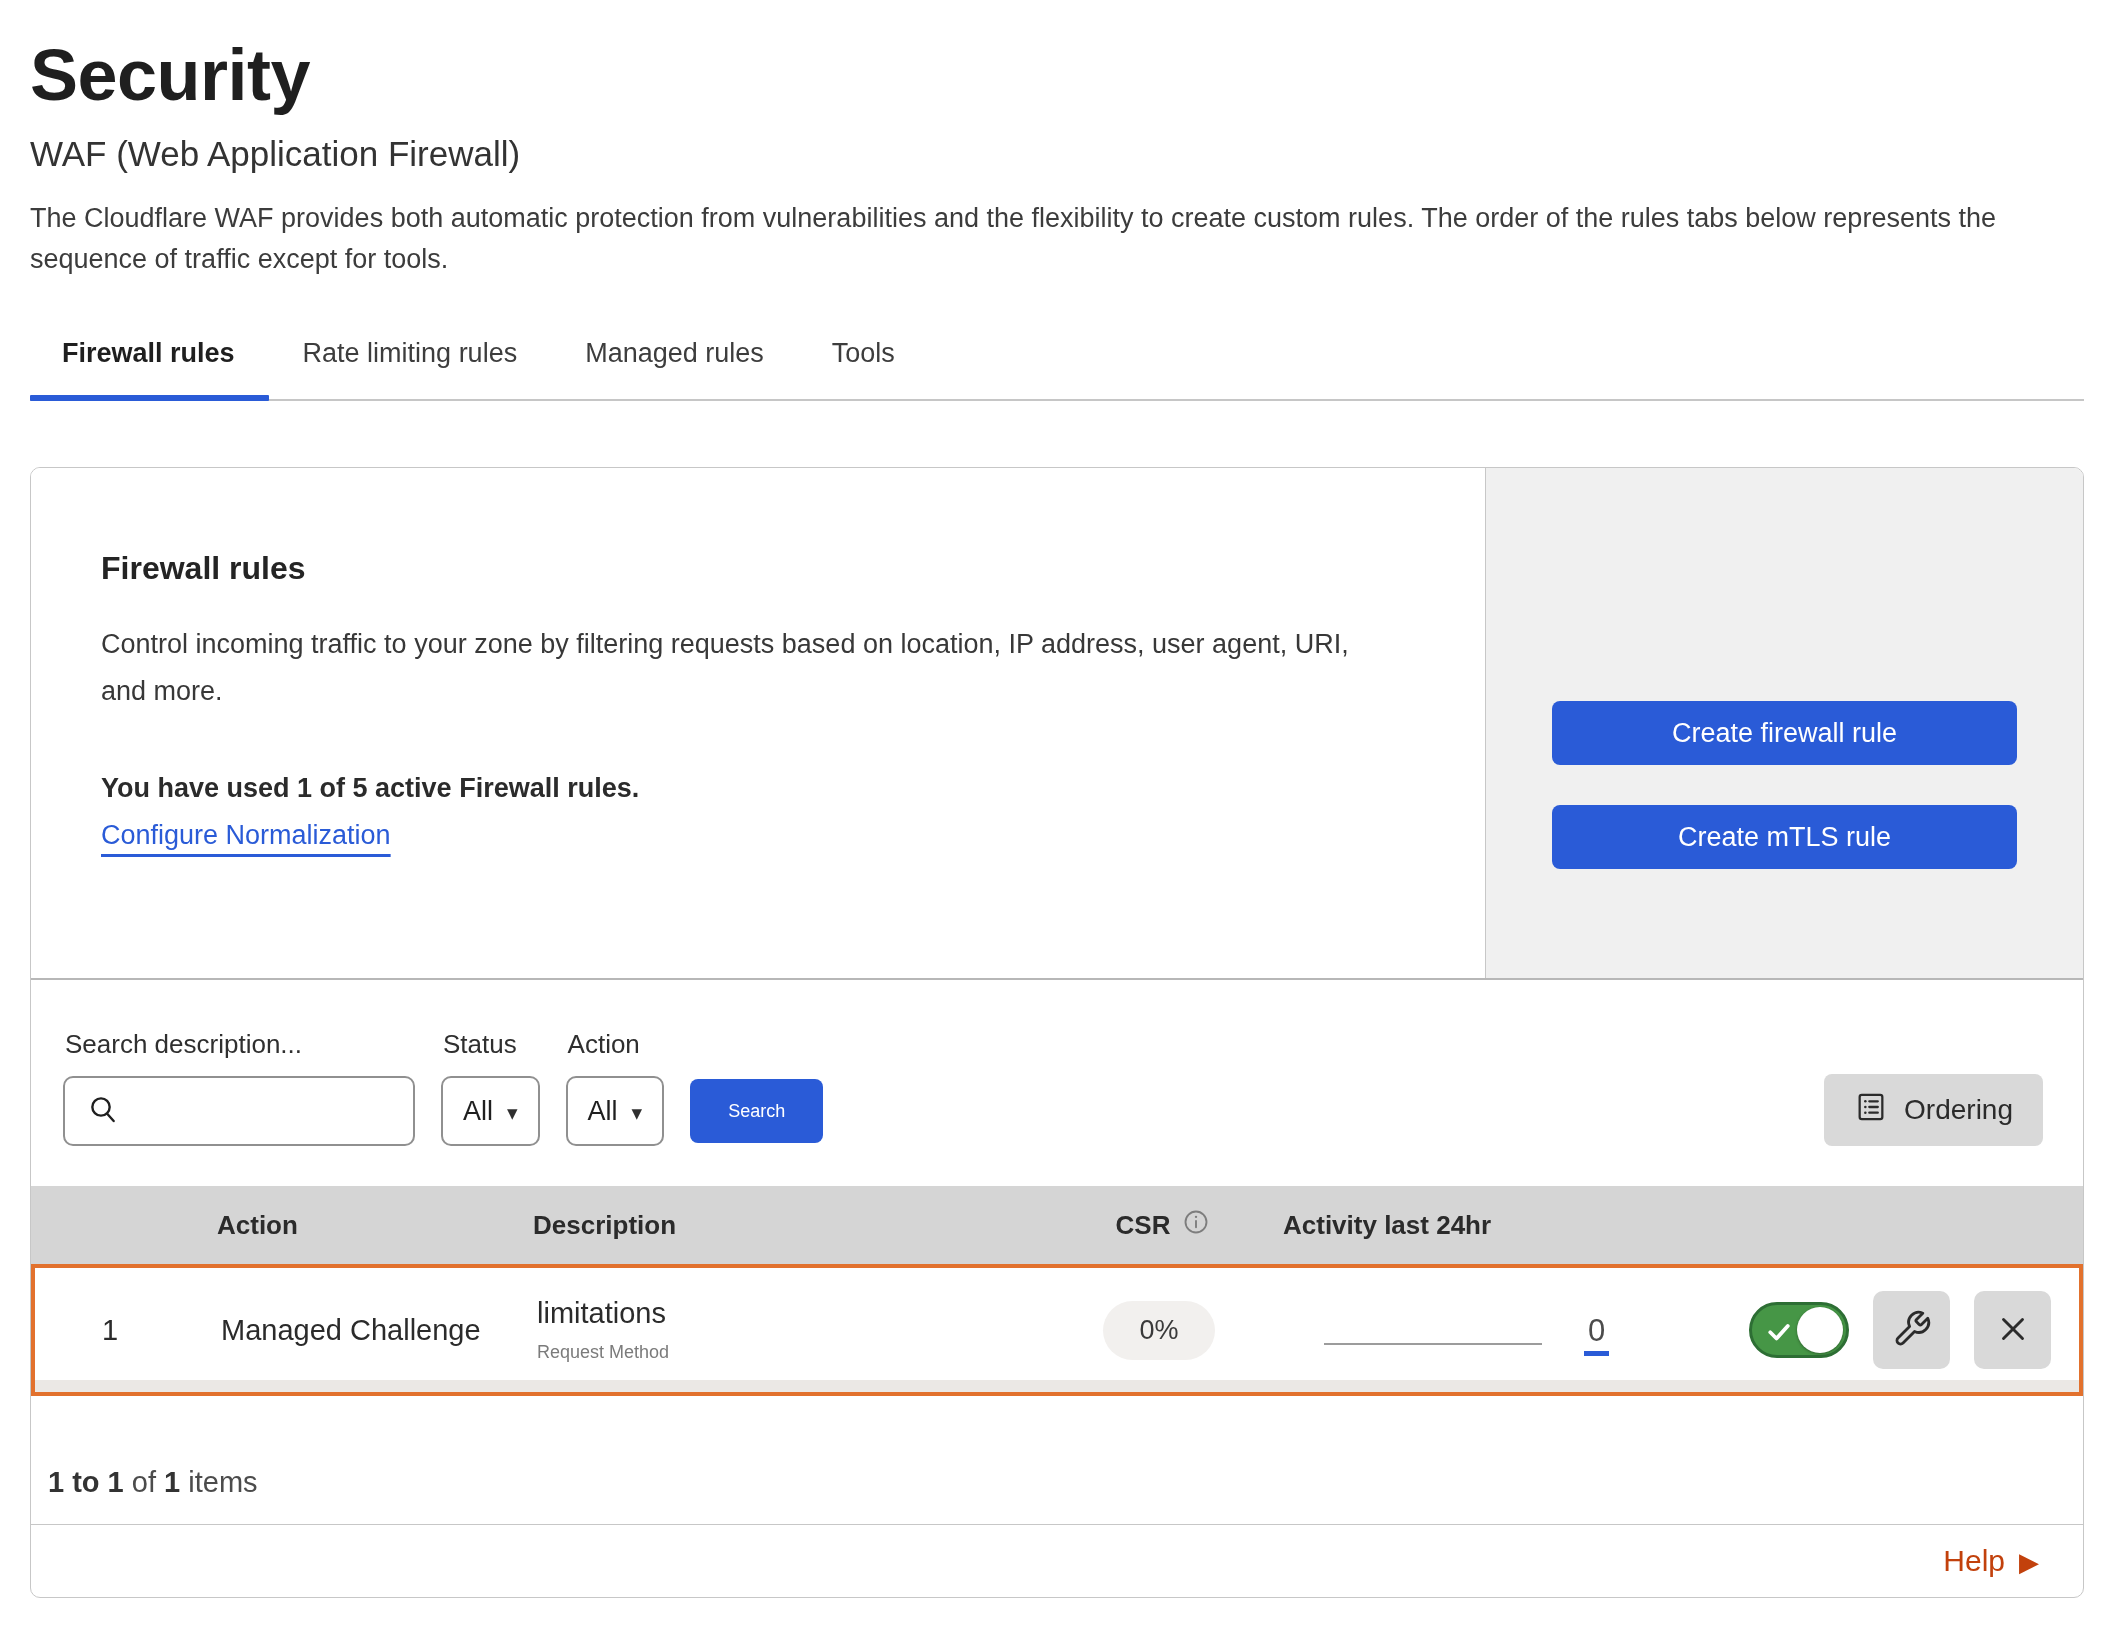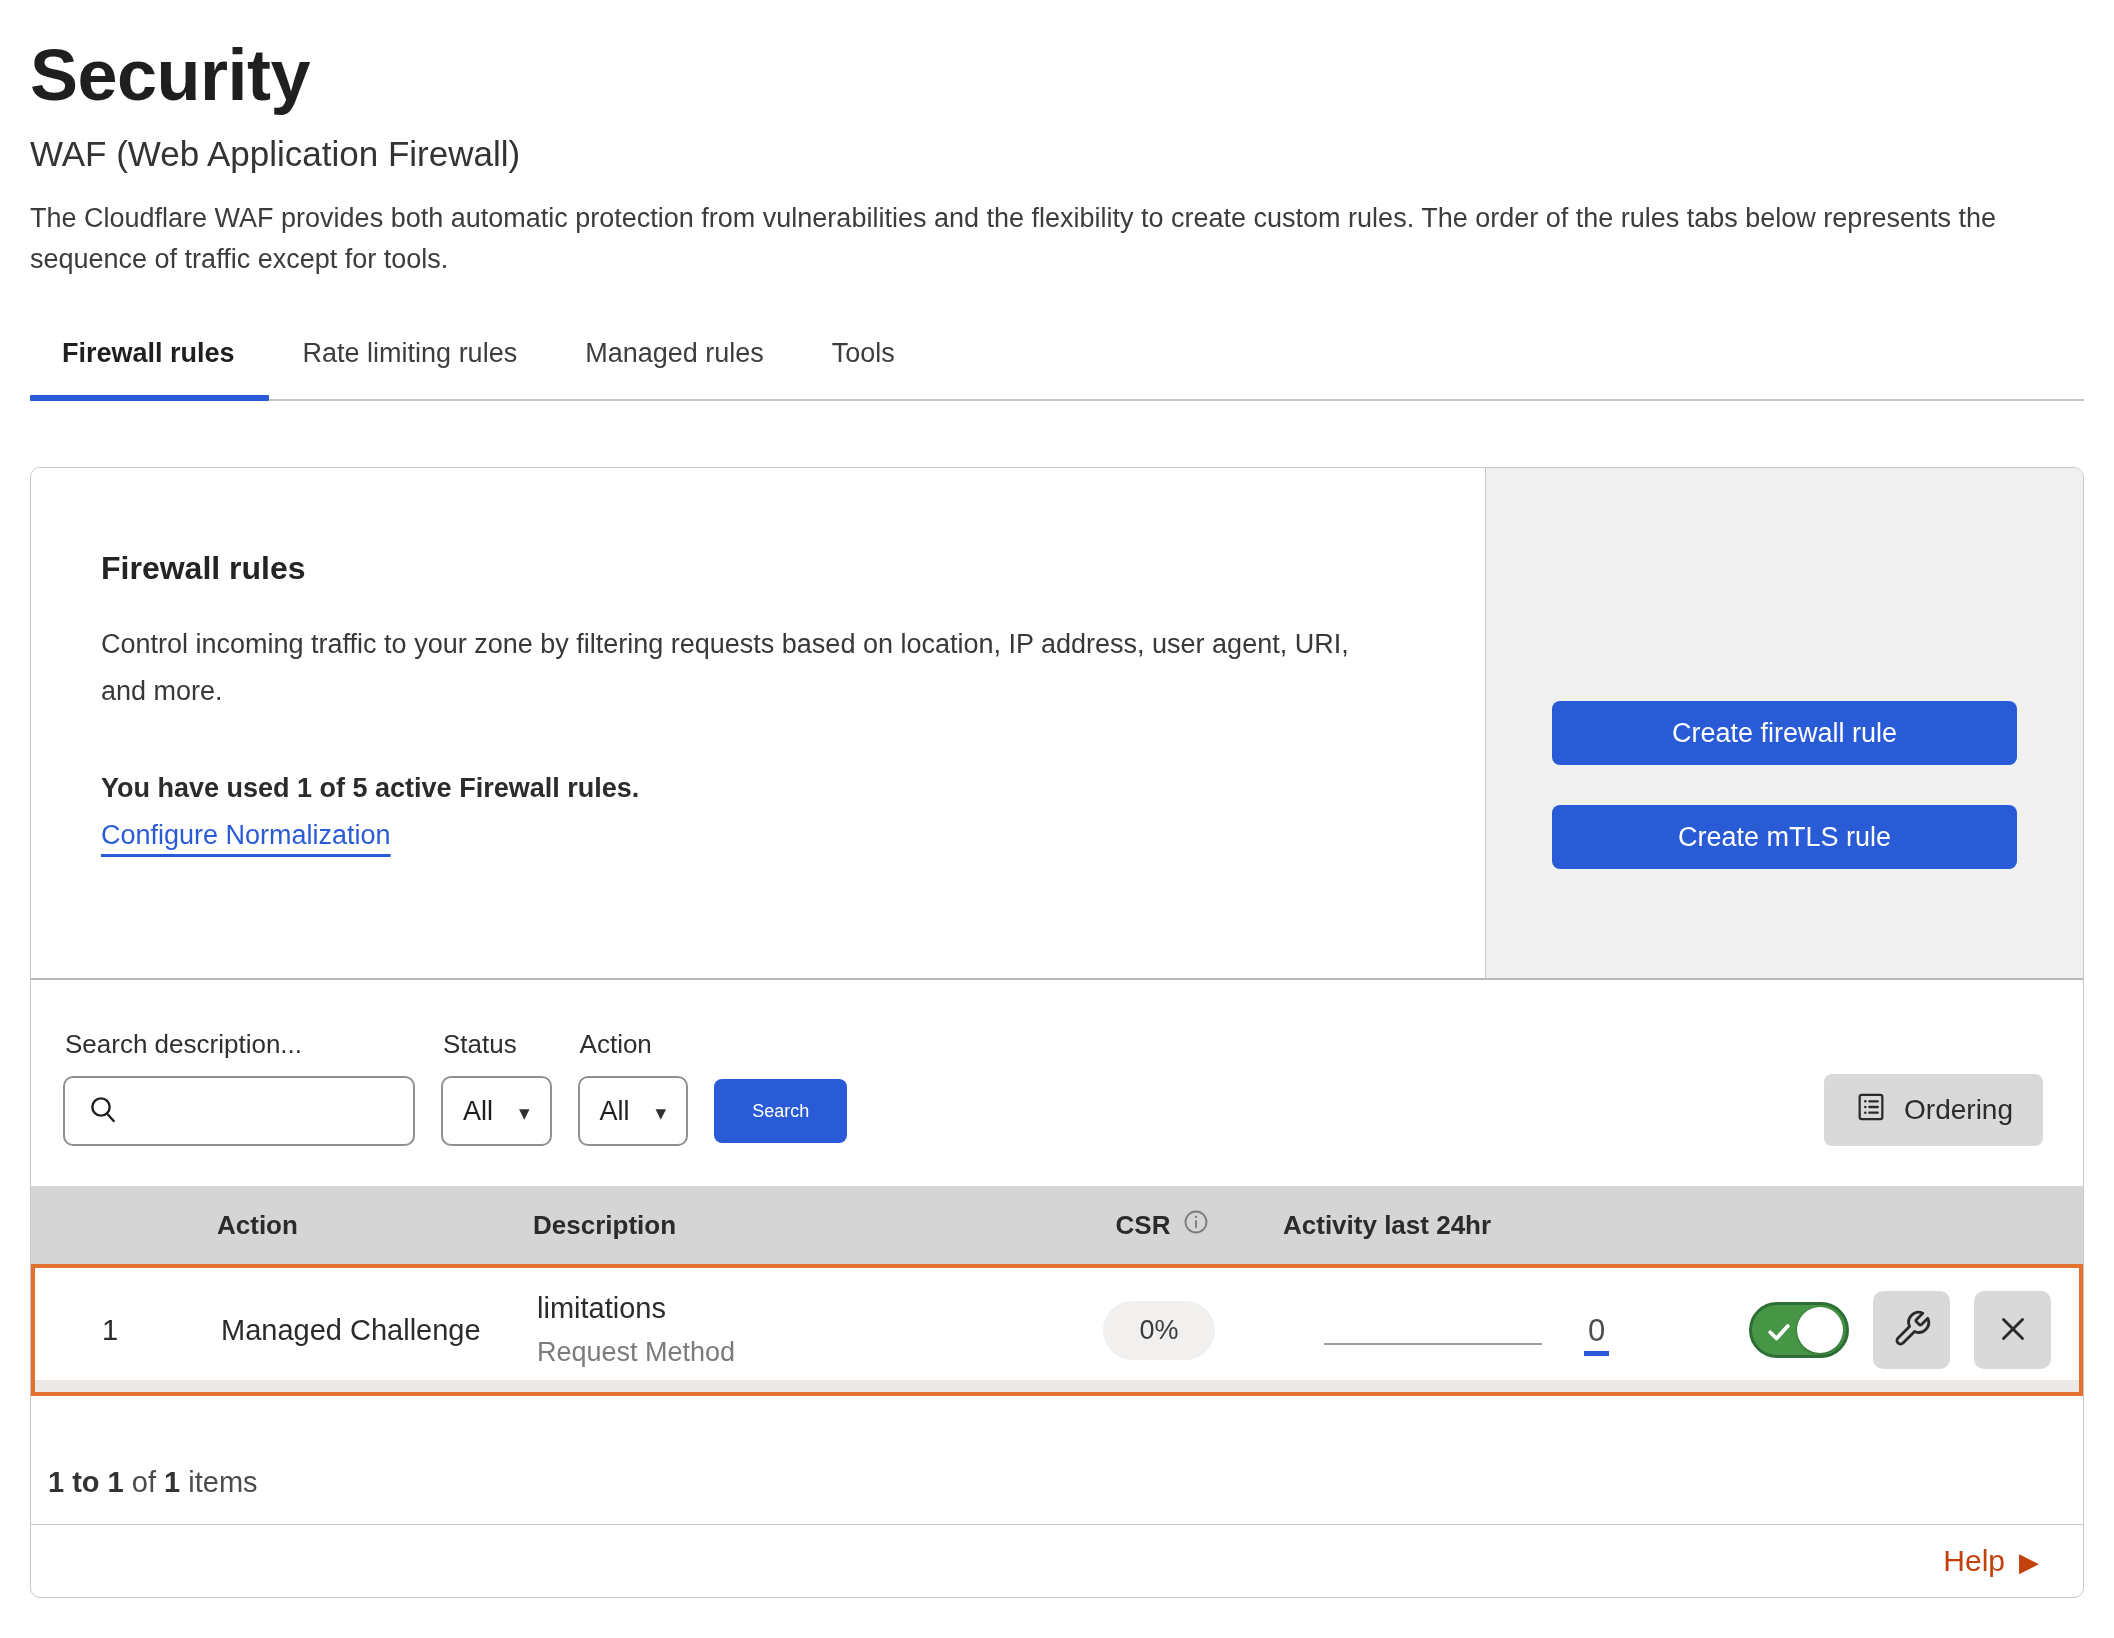--- a/index.html
+++ b/index.html
@@ -39,42 +39,42 @@
     font-family:inherit; cursor:pointer; width:100%; }
 
   
   .filter-section { height:206px; display:flex; justify-content:space-between; align-items:flex-end; padding:0 40px 40px 32px; background:#fff; }
   .filter-left { display:flex; align-items:flex-end; }
   .filter-group { display:flex; flex-direction:column; margin-right:26px; }
   .filter-label { font-size:26px; color:#2f2f2f; margin-bottom:16px; padding-left:2px; }
   .search-box { width:352px; height:70px; border:2px solid #909090; border-radius:10px; background:#fff;
     display:flex; align-items:center; padding-left:22px; cursor:text; }
   .dropdown { height:70px; border:2px solid #909090; border-radius:10px; background:#fff;
-    display:flex; align-items:center; gap:26px; padding:0 20px; font-size:27px; color:#1f1f1f; cursor:pointer; }
+    display:flex; align-items:center; gap:14px; padding:0 20px; font-size:27px; color:#1f1f1f; cursor:pointer; }
   .caret { font-size:21px; color:#2f2f2f; transform:translateY(2px); }
   .btn-search { height:64px; padding:0 38px; background:#2a5bd7; color:#fff; font-size:18px; border:none;
     border-radius:8px; font-family:inherit; cursor:pointer; margin-bottom:3px; }
   .btn-ordering { height:72px; padding:0 30px; background:#d9d9d9; color:#2b2b2b; font-size:28px; border:none;
     border-radius:8px; font-family:inherit; cursor:pointer; display:flex; align-items:center; gap:16px; }
 
   
   .grid-cols { display:grid; grid-template-columns:150px 320px 1fr 240px 470px 330px; align-items:center; }
   .thead { height:78px; background:#d5d5d5; font-size:26px; font-weight:bold; color:#2b2b2b; }
   .th-action { grid-column:2; padding-left:36px; }
   .th-desc { grid-column:3; padding-left:32px; }
   .th-csr { grid-column:4; display:flex; align-items:center; justify-content:center; gap:12px; }
   .th-activity { grid-column:5; }
 
   .trow { height:132px; border:4px solid #e2712d; background:#fff; position:relative; }
   .row-strip { position:absolute; left:0; right:0; bottom:0; height:12px; background:#ebe8e5; }
   .cell-num { text-align:center; font-size:29px; color:#2b2b2b; }
   .cell-action { padding-left:36px; font-size:29px; color:#2b2b2b; }
   .cell-desc { padding-left:32px; display:flex; flex-direction:column; gap:12px; }
   .desc-main { font-size:29px; color:#2b2b2b; }
-  .desc-sub { font-size:27px; color:#7b7b7b; }
+  .desc-sub { font-size:18px; color:#7b7b7b; }
   .cell-csr { display:flex; justify-content:center; }
   .csr-pill { background:#f2f0ee; border-radius:999px; padding:14px 36px; font-size:27px; color:#3a3a3a; }
   .cell-activity { display:flex; align-items:center; }
   .sparkline { width:218px; height:0; border-bottom:2px solid #9c9c9c; margin-left:45px; transform:translateY(14px); }
   .activity-count { margin-left:42px; font-size:31px; color:#4c4c4c; text-decoration:none; cursor:pointer;
     border-bottom:5px solid #2a5bd7; padding:0 4px 2px 4px; transform:translateY(4px); }
   .cell-controls { display:flex; align-items:center; justify-content:flex-end; gap:24px; padding-right:28px; }
 
   .toggle { width:100px; height:56px; background:#469646; border:3px solid #2d6e34; border-radius:30px;
     position:relative; cursor:pointer; flex-shrink:0; }

